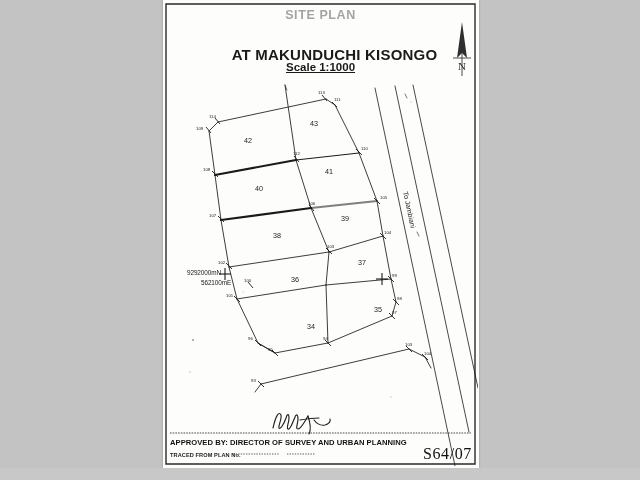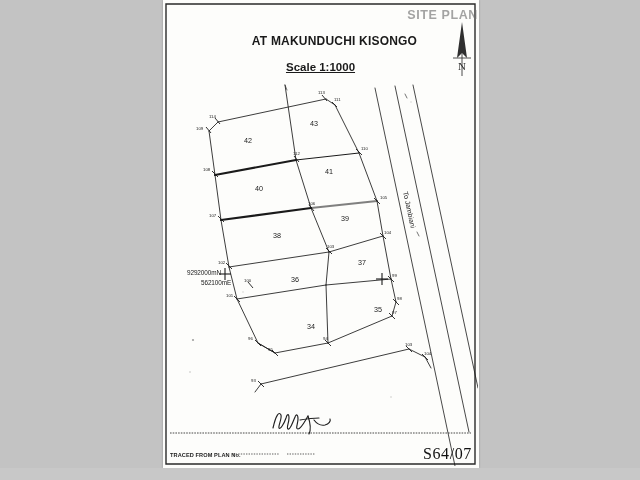--- a/index.html
+++ b/index.html
@@ -60,31 +60,30 @@
     text-align: center;
     color: #1a1a1a;
   }
   .t-line1 {
     top: 6px;
     font-size: 12.5px;
     font-weight: bold;
     letter-spacing: .6px;
     color: #6d6d6d;
     opacity: .62;
-    text-align: right;
   }
   .t-line2 {
     top: 23px;
     font-size: 11.5px;
     font-weight: bold;
     letter-spacing: .2px;
   }
   .t-line3 {
-    top: 32px;
-    font-size: 12px;
+    top: 44px;
+    font-size: 15px;
     font-weight: bold;
     letter-spacing: .2px;
     margin-left: 28px;
   }
   .t-line4 {
     top: 59px;
     font-size: 11.5px;
     font-weight: bold;
     text-decoration: underline;
   }
@@ -351,17 +350,18 @@
 
     <svg id="signature" viewBox="0 0 70 30">
       <g fill="none" stroke="#1f1f1f" stroke-width="1.15" stroke-linecap="round">
         <path d="M6,22 C9,9 12,5 14,9 C15,13 11,20 12,22 C13,24 17,18 19,12 C20,8 22,7 22,12 C22,17 19,22 21,23 C23,24 26,16 28,11 C29,8 31,8 31,13 C31,18 28,23 31,23 C34,23 38,15 41,10"></path>
         <path d="M33,14 C39,13 46,12 52,12"></path>
         <path d="M41,10 C43,16 44,24 42,28"></path>
         <path d="M47,14 C50,18 53,20 58,19 C62,18 64,15 63,13"></path>
       </g>
     </svg>
 
+    <div id="approve-line">APPROVED BY: DIRECTOR OF SURVEY AND URBAN PLANNING</div>
     <div id="traced-line">TRACED FROM PLAN No.</div>
     <div id="plan-no">S64/07</div>
 
   </div>
 </div>
 
 </body></html>

